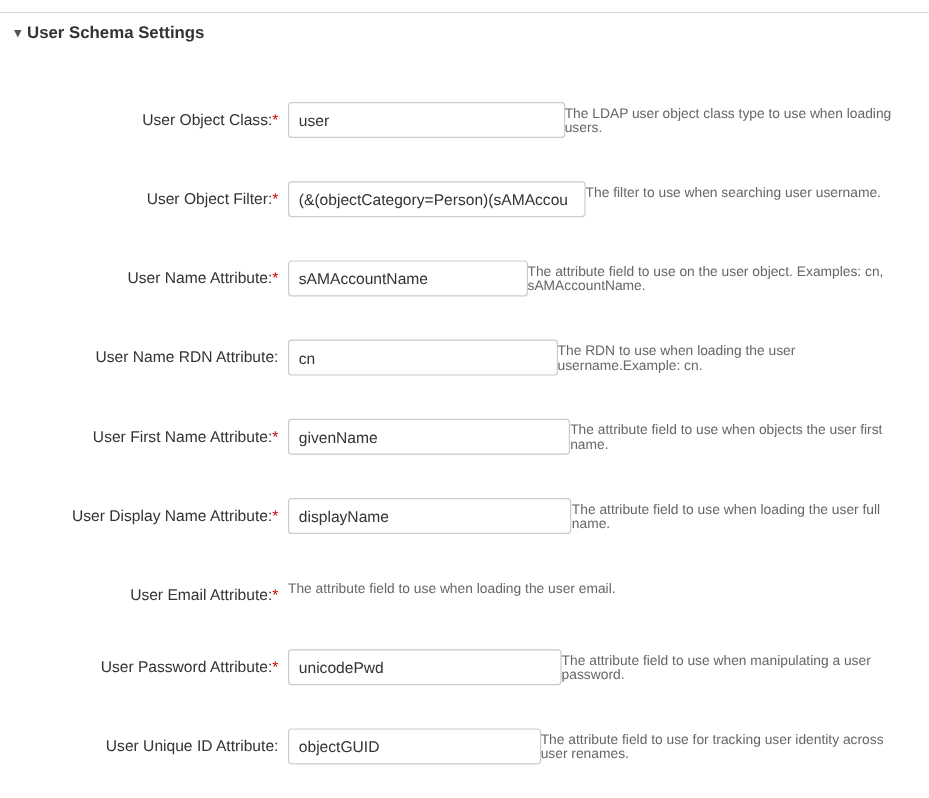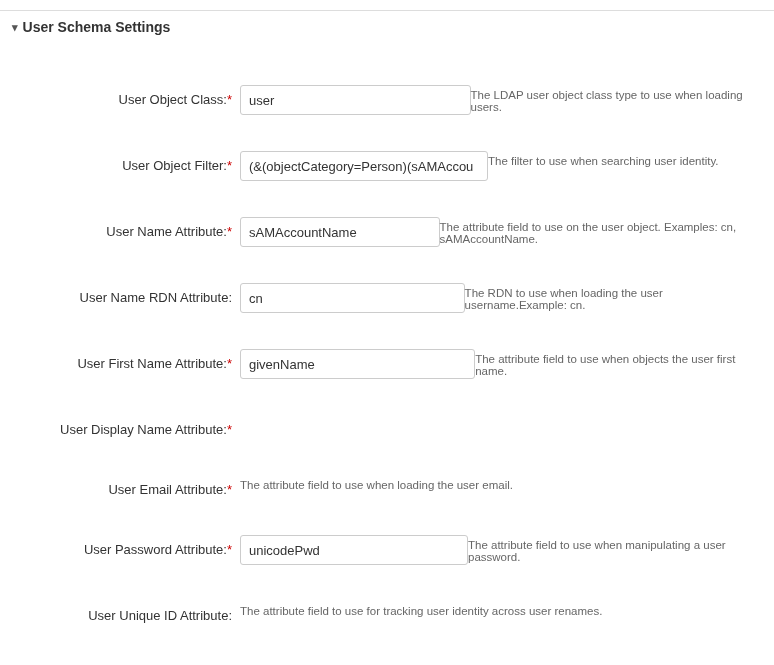--- a/index.html
+++ b/index.html
@@ -101,21 +101,21 @@
           <input type="text" class="field-input" value="user" style="">
           <div class="field-help">The LDAP user object class type to use when loading users.</div>
         </div>
       </div>
     </div>
     <div class="form-row">
       <div class="field-group">
         <div class="field-label">User Object Filter:<span class="required-star">*</span></div>
         <div class="field-input-wrap">
           <input type="text" class="field-input" value="(&amp;(objectCategory=Person)(sAMAccou" style="">
-          <div class="field-help">The filter to use when searching user identity.</div>
+          <div class="field-help">The filter to use when searching user username.</div>
         </div>
       </div>
     </div>
     <div class="form-row">
       <div class="field-group">
         <div class="field-label">User Name Attribute:<span class="required-star">*</span></div>
         <div class="field-input-wrap">
           <input type="text" class="field-input" value="sAMAccountName" style="">
           <div class="field-help">The attribute field to use on the user object. Examples: cn, sAMAccountName.</div>
         </div>
@@ -135,20 +135,24 @@
         <div class="field-label">User First Name Attribute:<span class="required-star">*</span></div>
         <div class="field-input-wrap">
           <input type="text" class="field-input" value="givenName" style="">
           <div class="field-help">The attribute field to use when objects the user first name.</div>
         </div>
       </div>
     </div>
     <div class="form-row">
       <div class="field-group">
         <div class="field-label">User Display Name Attribute:<span class="required-star">*</span></div>
+        <div class="field-input-wrap">
+          <input type="text" class="field-input" value="displayName" style="">
+          <div class="field-help">The attribute field to use when loading the user full name.</div>
+        </div>
       </div>
     </div>
     <div class="form-row">
       <div class="field-group">
         <div class="field-label">User Email Attribute:<span class="required-star">*</span></div>
         <div class="field-input-wrap">
           <div class="field-help">The attribute field to use when loading the user email.</div>
         </div>
       </div>
     </div>
@@ -158,17 +162,18 @@
         <div class="field-input-wrap">
           <input type="text" class="field-input" value="unicodePwd" style="">
           <div class="field-help">The attribute field to use when manipulating a user password.</div>
         </div>
       </div>
     </div>
     <div class="form-row">
       <div class="field-group">
         <div class="field-label">User Unique ID Attribute:</div>
         <div class="field-input-wrap">
+          <input type="text" class="field-input" value="objectGUID" style="">
           <div class="field-help">The attribute field to use for tracking user identity across user renames.</div>
         </div>
       </div>
     </div>
   </div>
 
 </body></html>

